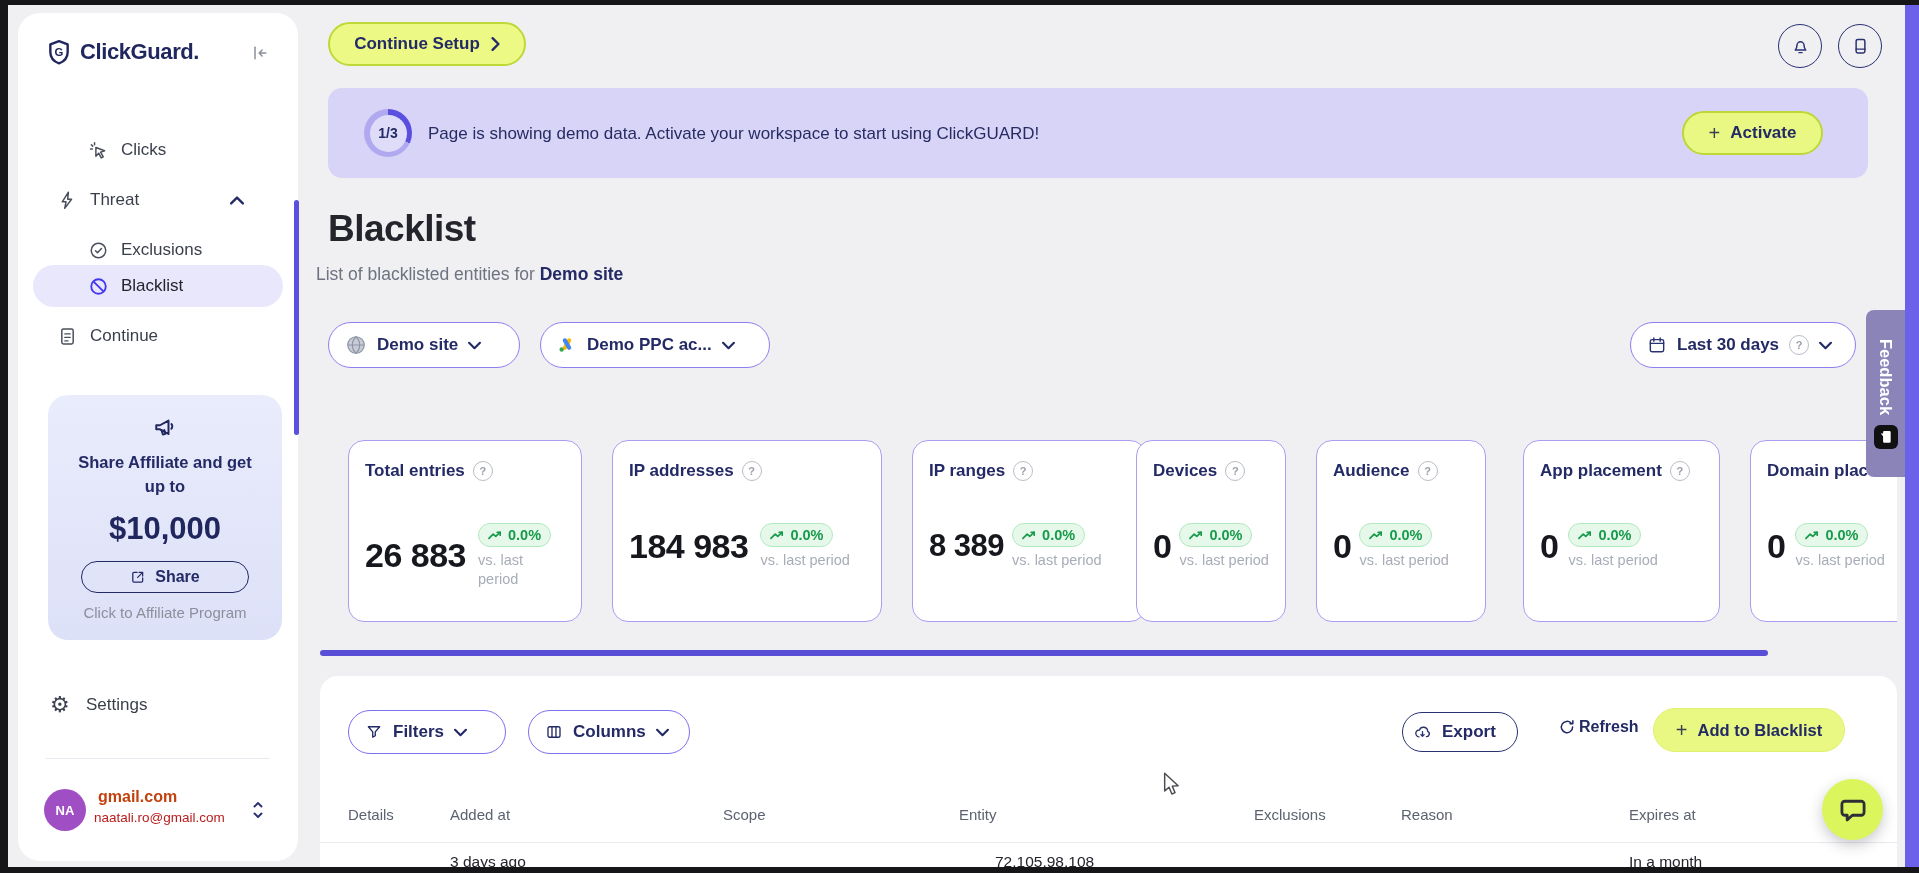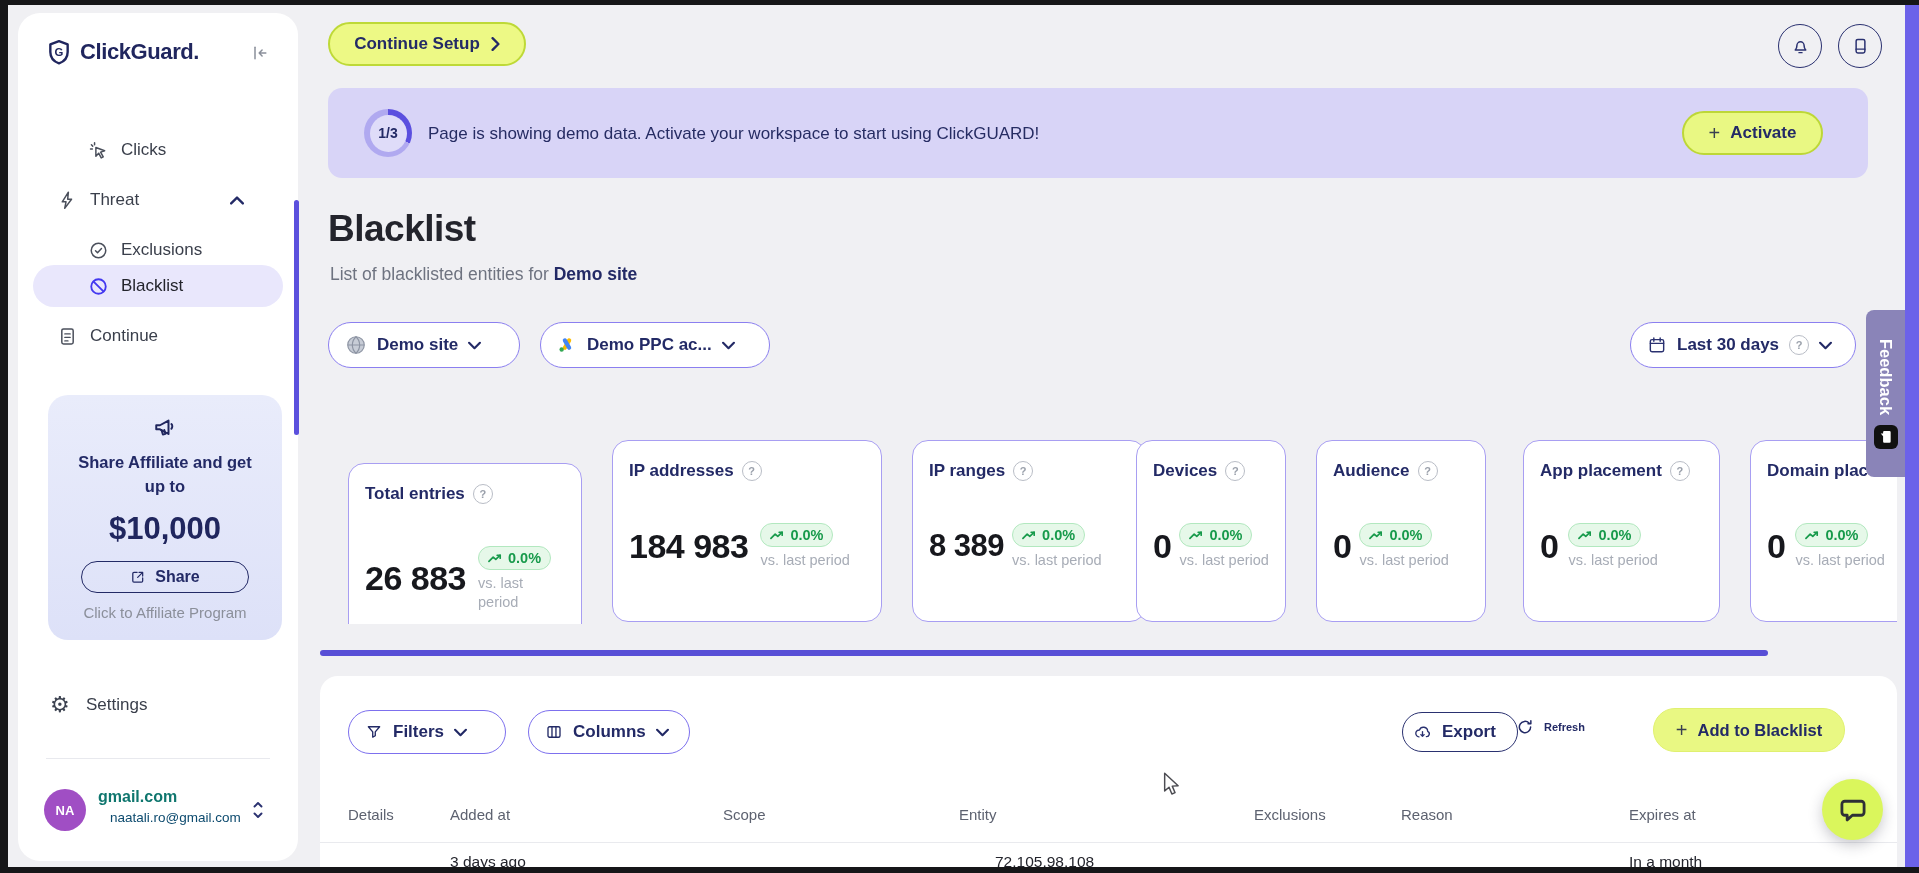--- a/index.html
+++ b/index.html
@@ -32,22 +32,22 @@
   .promo-share{display:inline-flex;align-items:center;gap:9px;margin-top:14px;width:168px;height:32px;justify-content:center;
                border:1.6px solid #232a66;border-radius:18px;font-size:16px;font-weight:600;color:#232a66;background:transparent;}
   .promo-footer{margin-top:11px;font-size:15px;color:#8b8f9a;}
   .settings-row{position:absolute;left:0;top:674px;width:100%;height:36px;display:flex;align-items:center;font-size:17px;color:#3a3f4b;}
   .settings-row .ni-icon{position:absolute;left:32px;display:flex;}
   .settings-row .ni-label{position:absolute;left:68px;}
   .side-divider{position:absolute;left:28px;top:745px;width:224px;height:1px;background:#e8e9ee;}
   .account{position:absolute;left:0;top:770px;width:100%;height:56px;}
   .avatar{position:absolute;left:26px;top:6px;width:42px;height:42px;border-radius:50%;background:#a04ec4;
           display:flex;align-items:center;justify-content:center;color:#fff;font-size:13px;font-weight:700;}
-  .acct-name{position:absolute;left:80px;top:5px;font-size:16px;font-weight:700;color:#0f766e;}
-  .acct-email{position:absolute;left:92px;top:27px;font-size:13.5px;color:#0c4a6e;}
+  .acct-name{position:absolute;left:80px;top:5px;font-size:16px;font-weight:700;color:#c2410c;}
+  .acct-email{position:absolute;left:76px;top:27px;font-size:13.5px;color:#b91c1c;}
   .acct-caret{position:absolute;left:232px;top:14px;color:#2a3170;}
 
   
   .continue-btn{position:absolute;left:328px;top:22px;width:198px;height:44px;border-radius:22px;background:#edf985;
                 border:2px solid #bed937;box-sizing:border-box;display:flex;align-items:center;justify-content:center;gap:10px;
                 font-size:17px;font-weight:700;color:#232a66;}
   .icon-btn{position:absolute;top:24px;width:44px;height:44px;border-radius:50%;border:1.6px solid #2a3170;box-sizing:border-box;
             display:flex;align-items:center;justify-content:center;color:#2a3170;}
   .bell-btn{left:1778px;} .guide-btn{left:1838px;}
 
@@ -58,21 +58,21 @@
   .ring-inner{width:37px;height:37px;border-radius:50%;background:#dfdcf9;display:flex;align-items:center;justify-content:center;
               font-size:14px;font-weight:700;color:#232a66;}
   .banner-msg{position:absolute;left:100px;top:36px;font-size:17px;font-weight:500;color:#262c63;}
   .activate-btn{position:absolute;left:1354px;top:23px;width:141px;height:44px;border-radius:22px;background:#e9f883;
                 border:2px solid #bdd737;box-sizing:border-box;display:flex;align-items:center;justify-content:center;gap:10px;
                 font-size:17px;font-weight:700;color:#232a66;}
   .plus{font-size:20px;font-weight:500;color:#3a4050;line-height:1;}
 
   
   .page-title{position:absolute;left:328px;top:208px;font-size:37px;font-weight:800;color:#23242c;letter-spacing:-.5px;}
-  .page-subtitle{position:absolute;left:330px;top:264px;font-size:17.5px;color:#6e7380;}
+  .page-subtitle{position:absolute;left:316px;top:264px;font-size:17.5px;color:#6e7380;}
   .page-subtitle b{color:#232a66;font-weight:700;}
 
   
   .select-pill{position:absolute;top:322px;height:46px;background:#fff;border:1.6px solid #8b7ff0;border-radius:23px;
                box-sizing:border-box;display:flex;align-items:center;gap:10px;padding:0 16px;
                font-size:17px;font-weight:600;color:#232a66;}
   .pill-site{left:328px;width:192px;} .pill-ppc{left:540px;width:230px;} .pill-date{left:1630px;width:226px;}
   .help-dot{width:18px;height:18px;border:1.5px solid #b9bdc6;border-radius:50%;color:#9aa0ab;font-size:11px;font-weight:700;
             display:inline-flex;align-items:center;justify-content:center;flex:none;}
 
@@ -80,32 +80,32 @@
   .cards{position:absolute;left:320px;top:440px;width:1577px;height:184px;overflow:hidden;}
   .card{position:absolute;top:0;height:182px;background:#fff;border:1.6px solid #a89ef2;border-radius:16px;
         box-sizing:border-box;padding:20px 16px;overflow:hidden;}
   .card-title{display:flex;align-items:center;gap:8px;font-size:17px;font-weight:600;color:#232a66;white-space:nowrap;}
   .card-bottom{display:flex;align-items:center;gap:12px;margin-top:42px;}
   .stat-value{font-size:34px;font-weight:800;color:#17181d;letter-spacing:-.5px;white-space:nowrap;}
   .delta-col{display:flex;flex-direction:column;min-width:0;}
   .delta-pill{display:inline-flex;align-items:center;gap:5px;align-self:flex-start;padding:3px 9px;background:#e6f8e9;
               border:1px solid #b2e8bf;border-radius:13px;color:#179a4b;font-size:14.5px;font-weight:700;white-space:nowrap;}
   .vs{color:#a7acb6;font-size:14.5px;line-height:1.3;margin-top:4px;white-space:normal;}
-  .c0{left:28px;width:234px;margin-top:23px;} .c1{left:292px;width:270px;} .c2{left:592px;width:234px;}
+  .c0{left:28px;width:234px;} .c1{left:292px;width:270px;} .c2{left:592px;width:234px;}
   .c3{left:816px;width:150px;} .c4{left:996px;width:170px;} .c5{left:1203px;width:197px;} .c6{left:1430px;width:200px;}
   .hscroll{position:absolute;left:320px;top:650px;width:1448px;height:6px;background:#584fd6;border-radius:3px;}
 
   
   .panel{position:absolute;left:320px;top:676px;width:1577px;height:191px;background:#fff;border-radius:18px 18px 0 0;overflow:hidden;}
   .tool-pill{position:absolute;height:44px;border-radius:22px;box-sizing:border-box;background:#fff;
              display:flex;align-items:center;gap:10px;padding:0 16px;font-size:17px;font-weight:600;color:#232a66;}
   .filters-btn{left:28px;top:34px;width:158px;border:1.6px solid #7d70ee;}
   .columns-btn{left:208px;top:34px;width:162px;border:1.6px solid #7d70ee;}
   .export-btn{left:1082px;top:36px;width:116px;height:40px;border:1.6px solid #2a3170;border-radius:20px;padding:0 10px;}
-  .refresh-btn{position:absolute;left:1196px;top:42px;display:flex;align-items:center;gap:10px;font-size:11px;font-weight:600;color:#232a66;}
+  .refresh-btn{position:absolute;left:1238px;top:42px;display:flex;align-items:center;gap:3px;font-size:16px;font-weight:600;color:#232a66;}
   .add-btn{left:1333px;top:32px;width:192px;background:#e9f883;border:1px solid #e0f070;justify-content:center;padding:0 8px;font-size:16.5px;}
   .thead span{position:absolute;top:130px;font-size:15px;color:#5d6270;}
   .th-0{left:28px;} .th-1{left:130px;} .th-2{left:403px;} .th-3{left:639px;} .th-4{left:934px;} .th-5{left:1081px;} .th-6{left:1309px;}
   .thead-divider{position:absolute;left:0;top:166px;width:100%;height:1px;background:#e9eaee;}
   .trow span{position:absolute;top:177px;font-size:15.5px;color:#23242c;font-weight:500;}
   .td-added{left:130px;} .td-entity{left:675px;font-weight:600;} .td-expires{left:1309px;}
 
   
   .feedback-tab{position:absolute;left:1866px;top:310px;width:39px;height:167px;background:#8a84b8;border-radius:8px 0 0 8px;z-index:20;}
   .feedback-rot{position:absolute;left:50%;top:50%;transform:translate(-50%,-50%) rotate(90deg);

